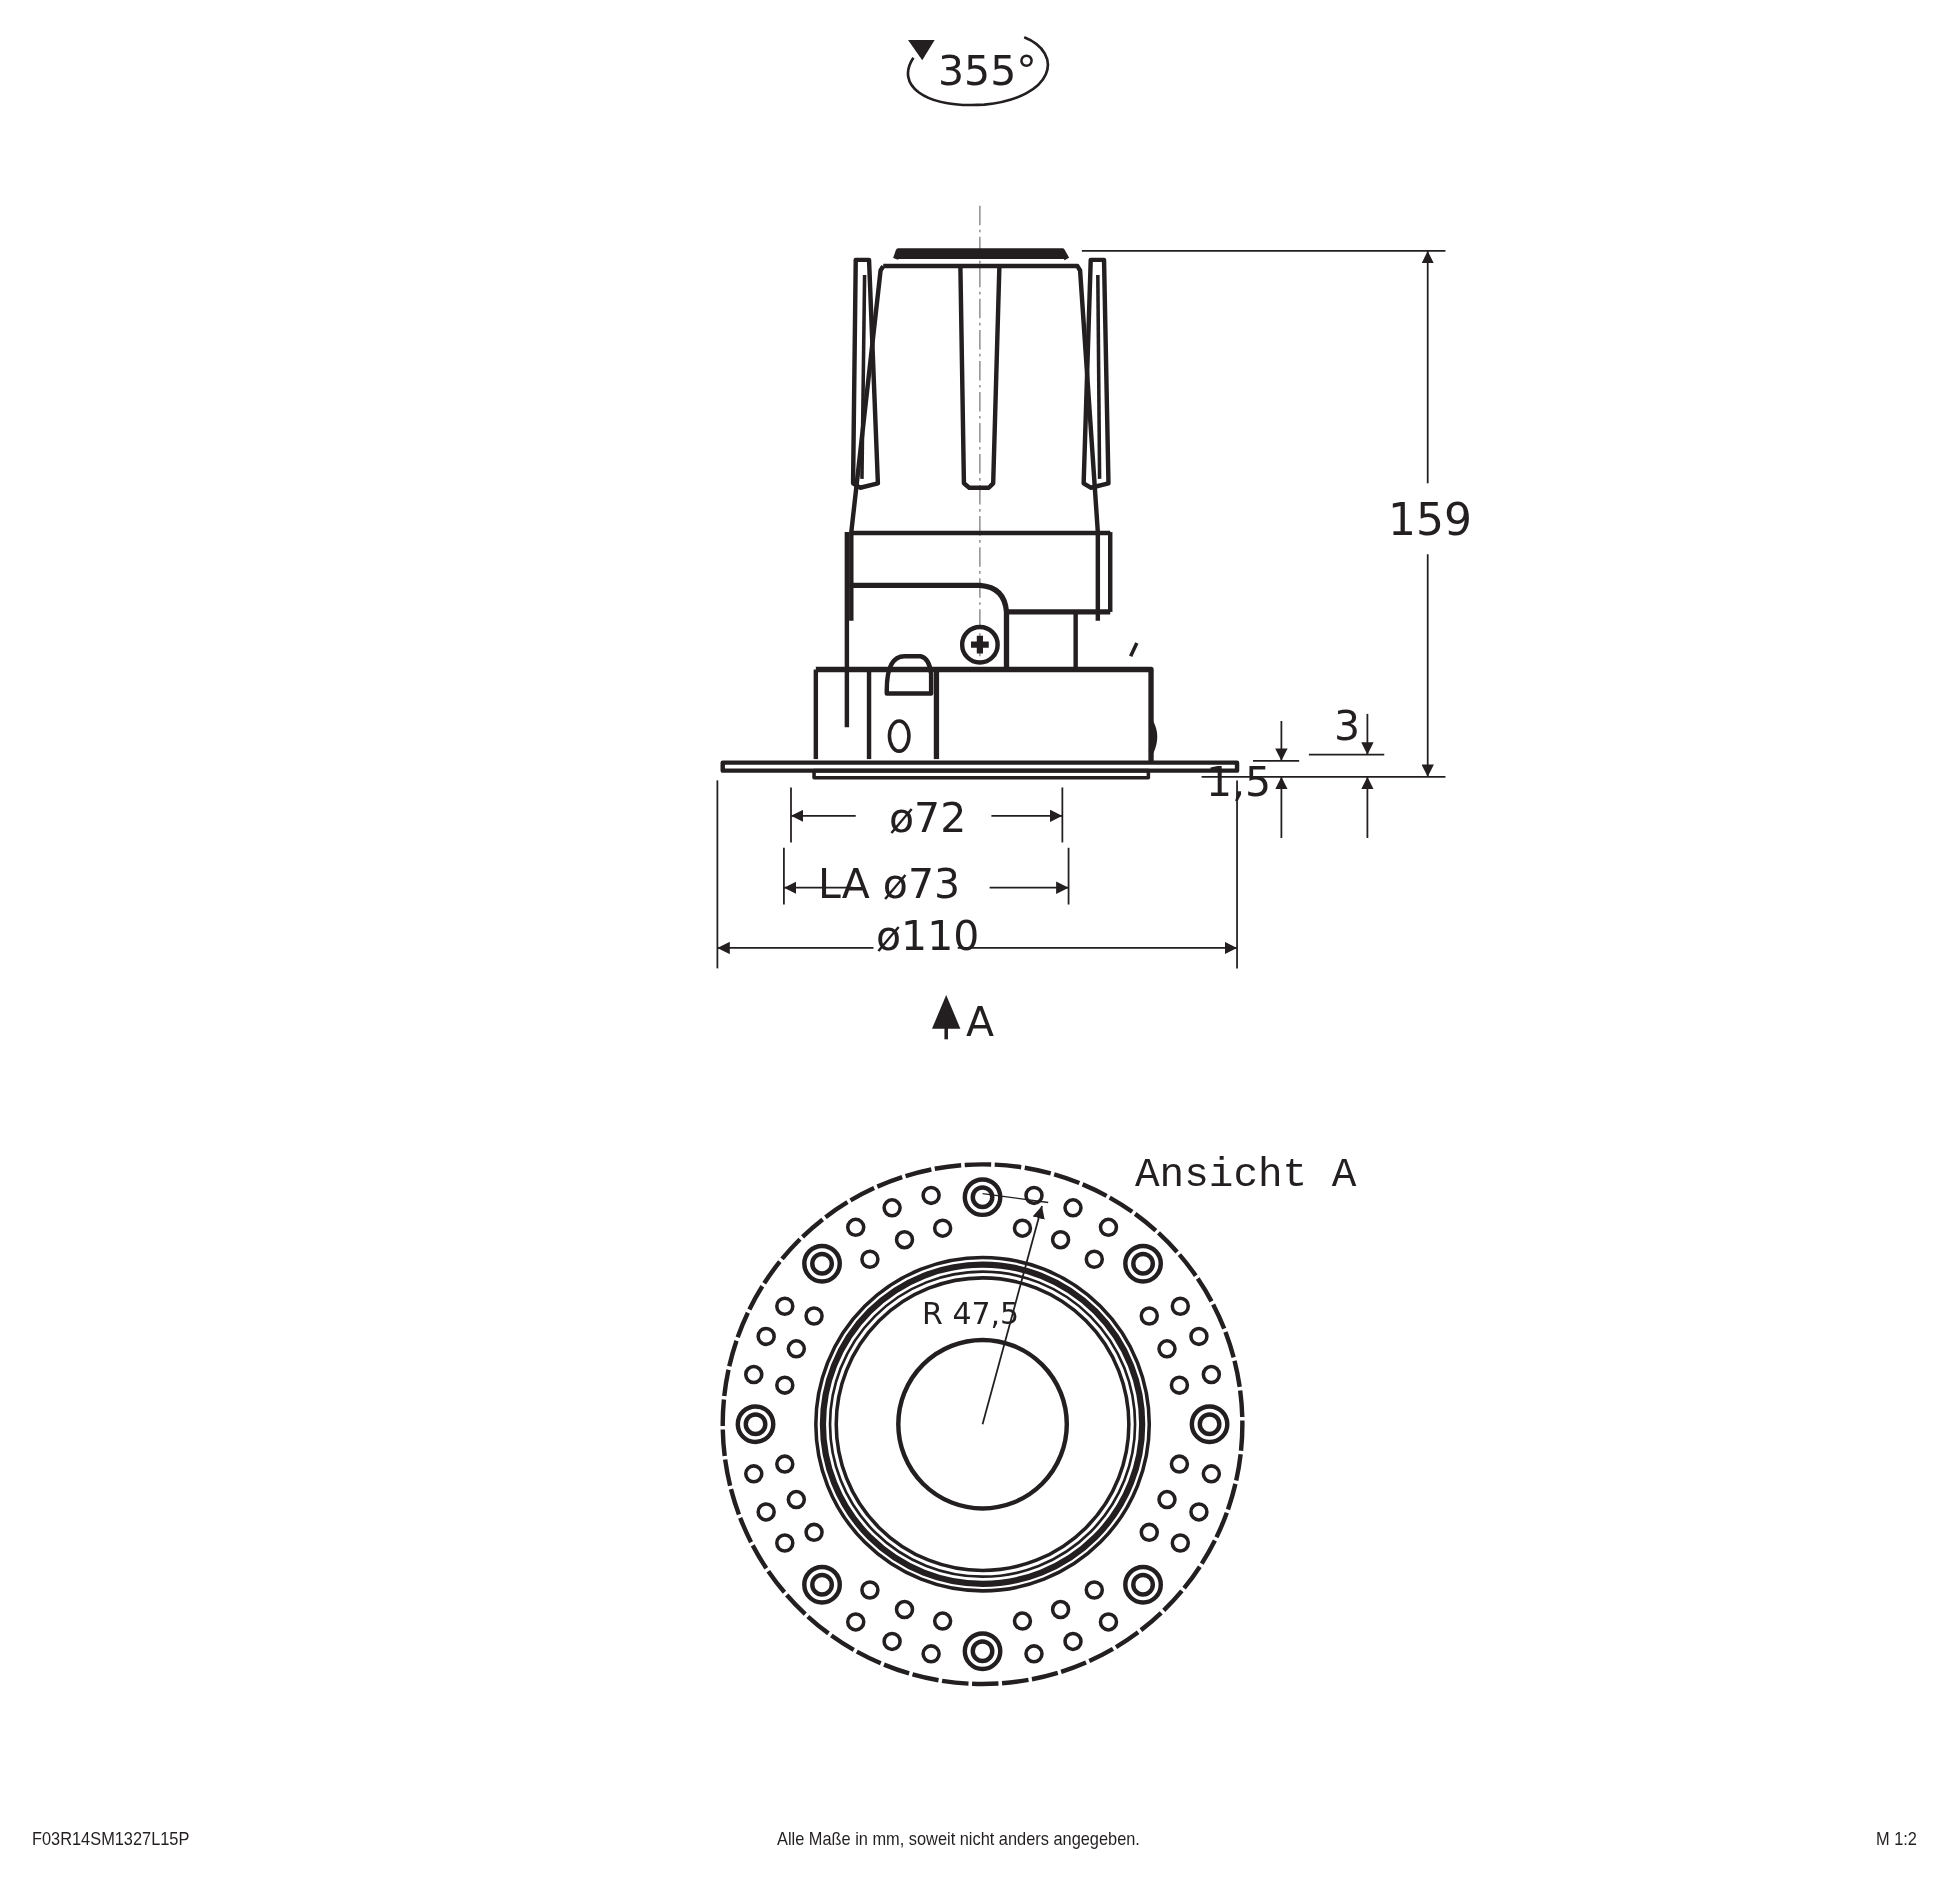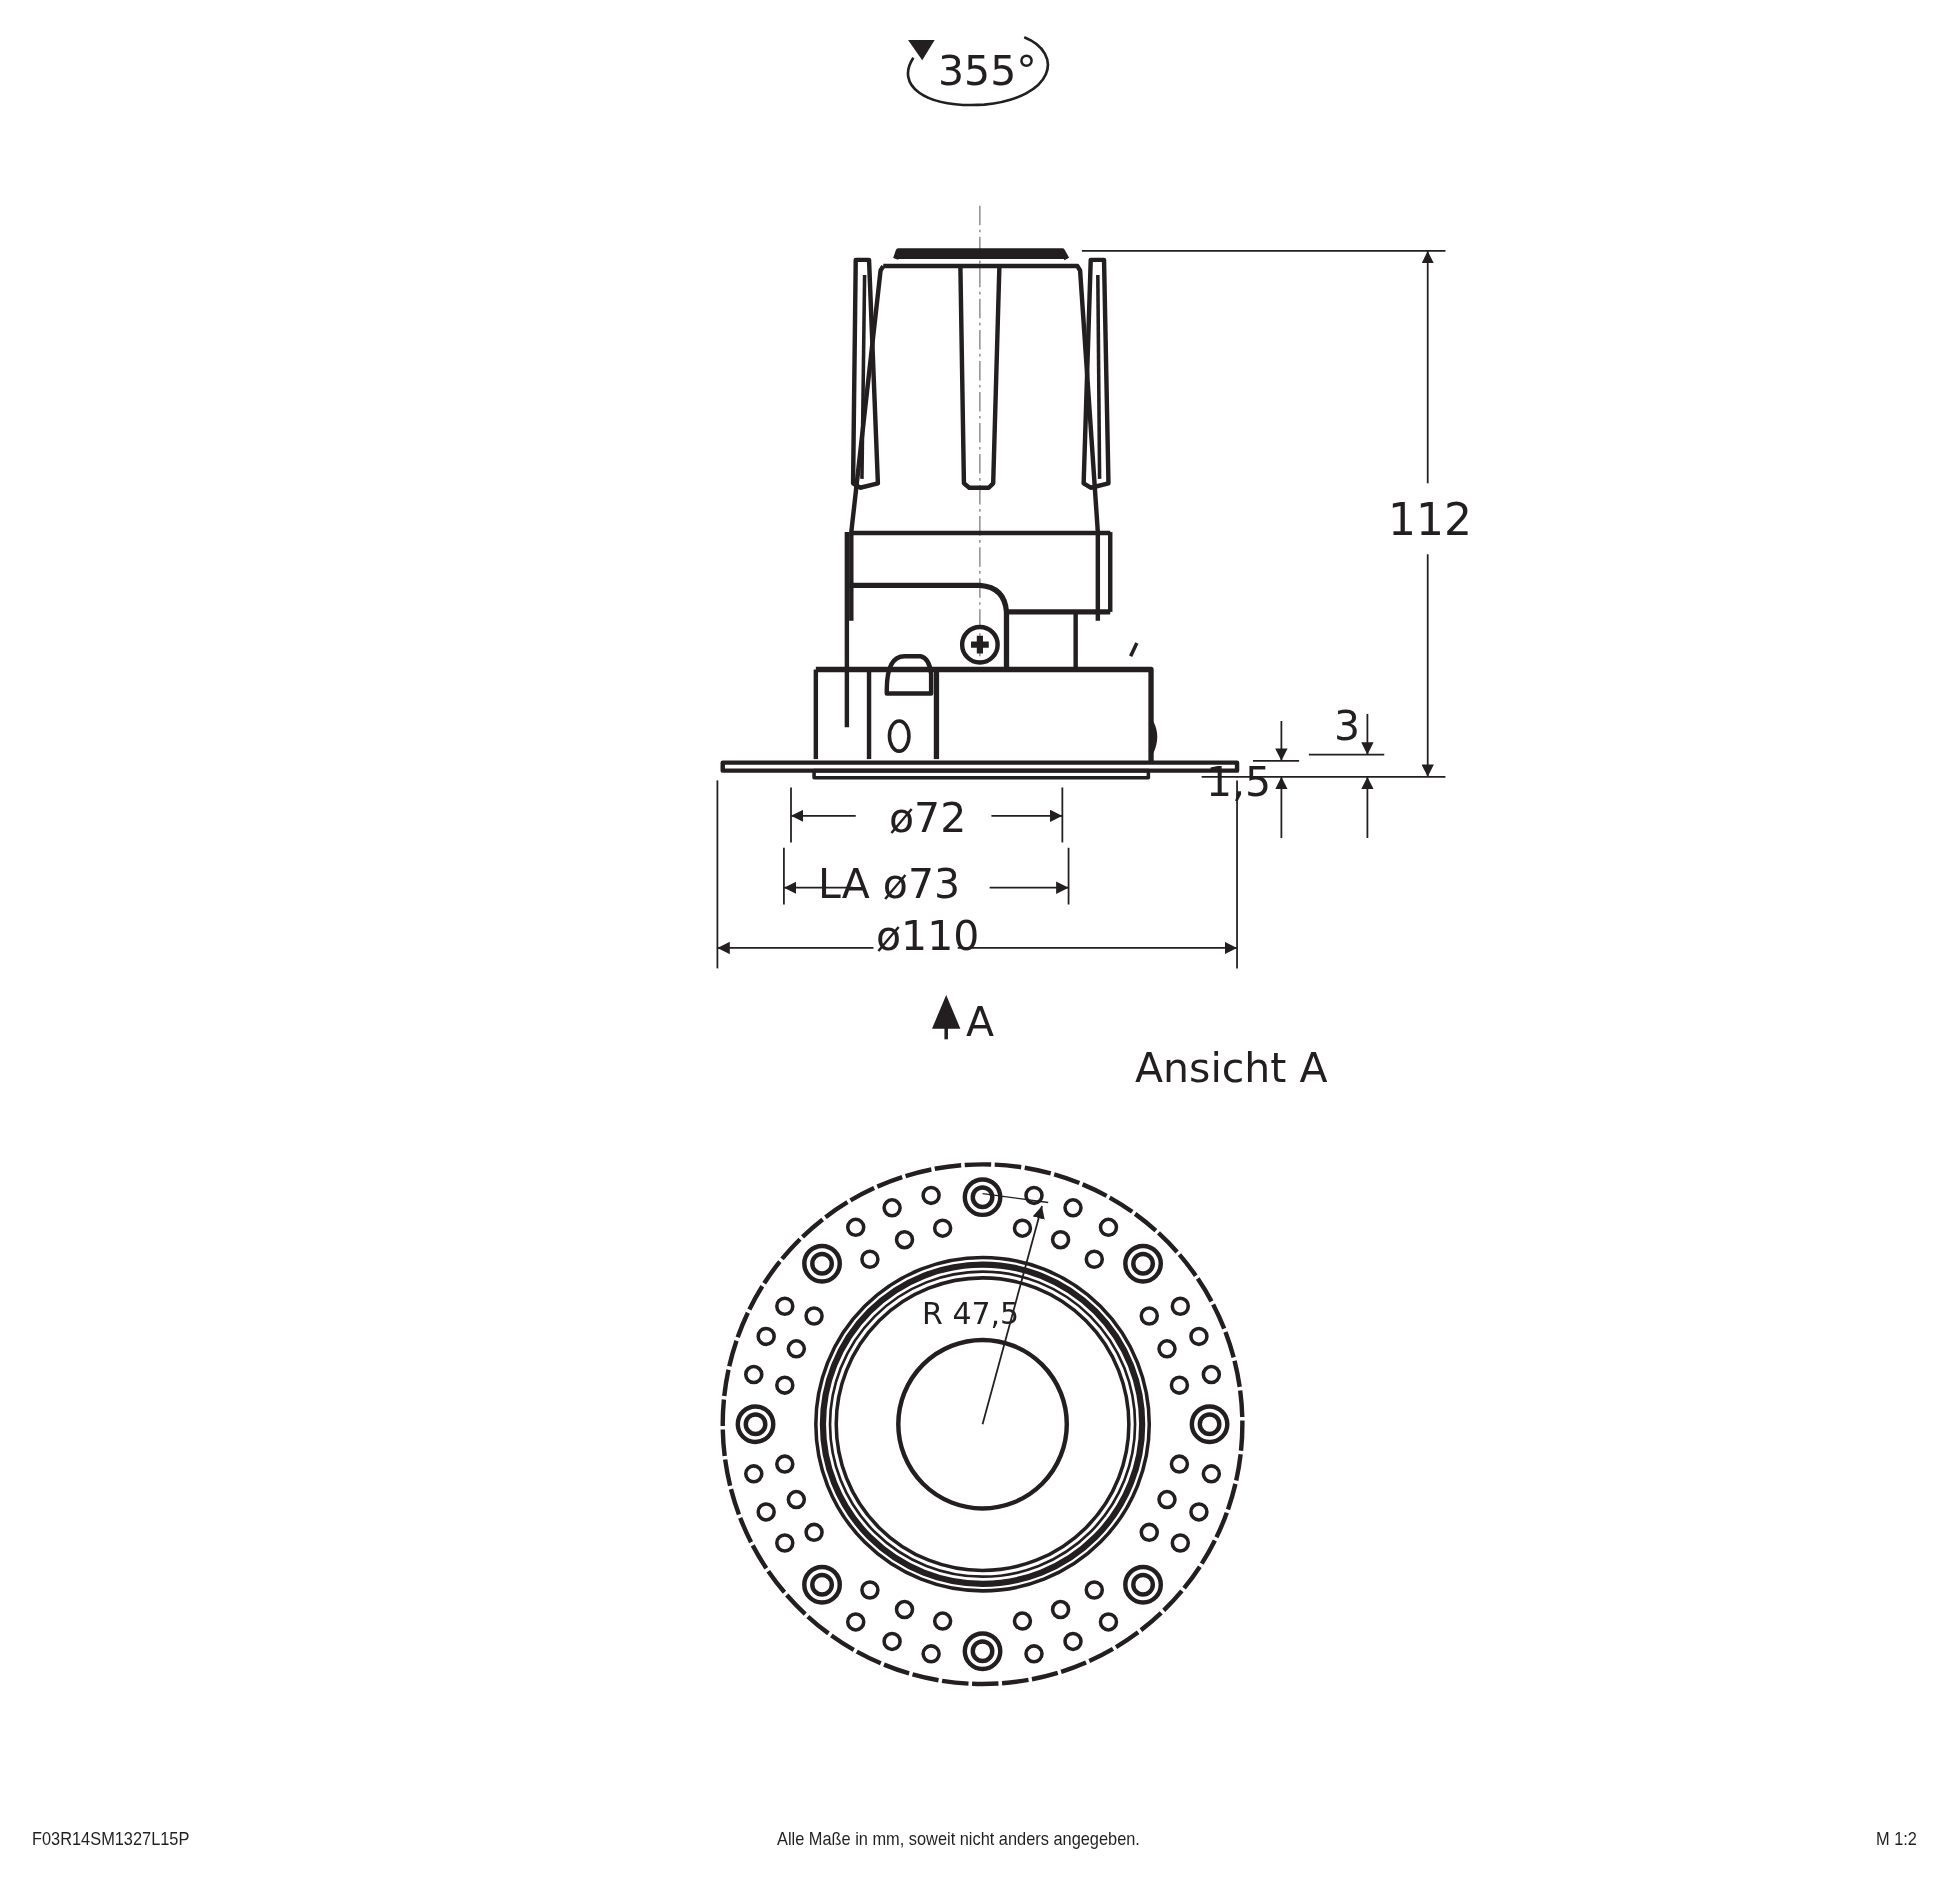--- a/index.html
+++ b/index.html
@@ -177,26 +177,26 @@
       <circle cx="1050" cy="1865" r="9"></circle>
         <circle cx="1166" cy="1865" r="9"></circle>
     </g>
 
     <line x1="1108" y1="1606" x2="1175" y2="1360" stroke-width="2" marker-end="url(#arr)"></line>
     <line x1="1108" y1="1346" x2="1182" y2="1356" stroke-width="1.5"></line>
   </g>
 </svg>
 
 <div class="lbl dim" style="left:938px;top:51px;font-size:41px;">355°</div>
-<div class="lbl dim" style="left:1388px;top:498px;font-size:44px;">112</div>
+<div class="lbl dim" style="left:1388px;top:498px;font-size:44px;">159</div>
 <div class="lbl dim" style="left:1206px;top:738px;margin-top:24px;">1,5</div>
 <div class="lbl dim" style="left:1334px;top:706px;">3</div>
 <div class="lbl dim" style="left:889px;top:798px;">ø72</div>
 <div class="lbl dim" style="left:818px;top:864px;">LA ø73</div>
 <div class="lbl dim" style="left:876px;top:916px;">ø110</div>
 <div class="lbl dim" style="left:966px;top:1002px;">A</div>
-<div class="lbl dim" style="left:1135px;top:1048px;">Ansicht A</div>
+<div class="lbl dim" style="left:1135px;top:1155px;font-family:Liberation Mono, monospace;">Ansicht A</div>
 <div class="lbl dim" style="left:922px;top:1299px;font-size:30px;">R 47,5</div>
 
 <div class="footer" style="left:32px;">F03R14SM1327L15P</div>
 <div class="footer" style="left:777px;">Alle Maße in mm, soweit nicht anders angegeben.</div>
 <div class="footer" style="left:1876px;">M 1:2</div>
 
 
 </body></html>

